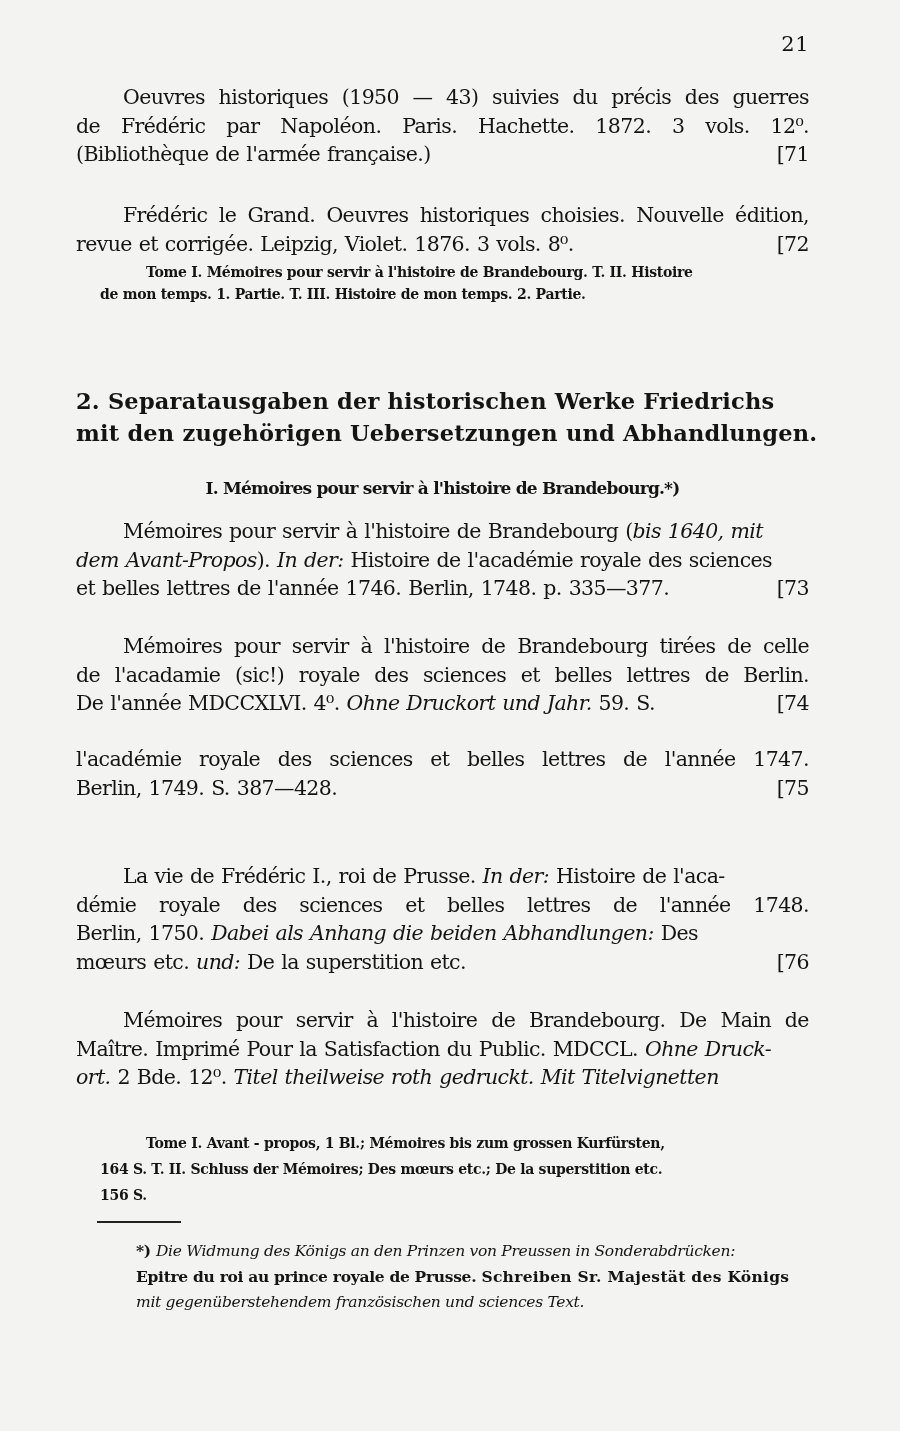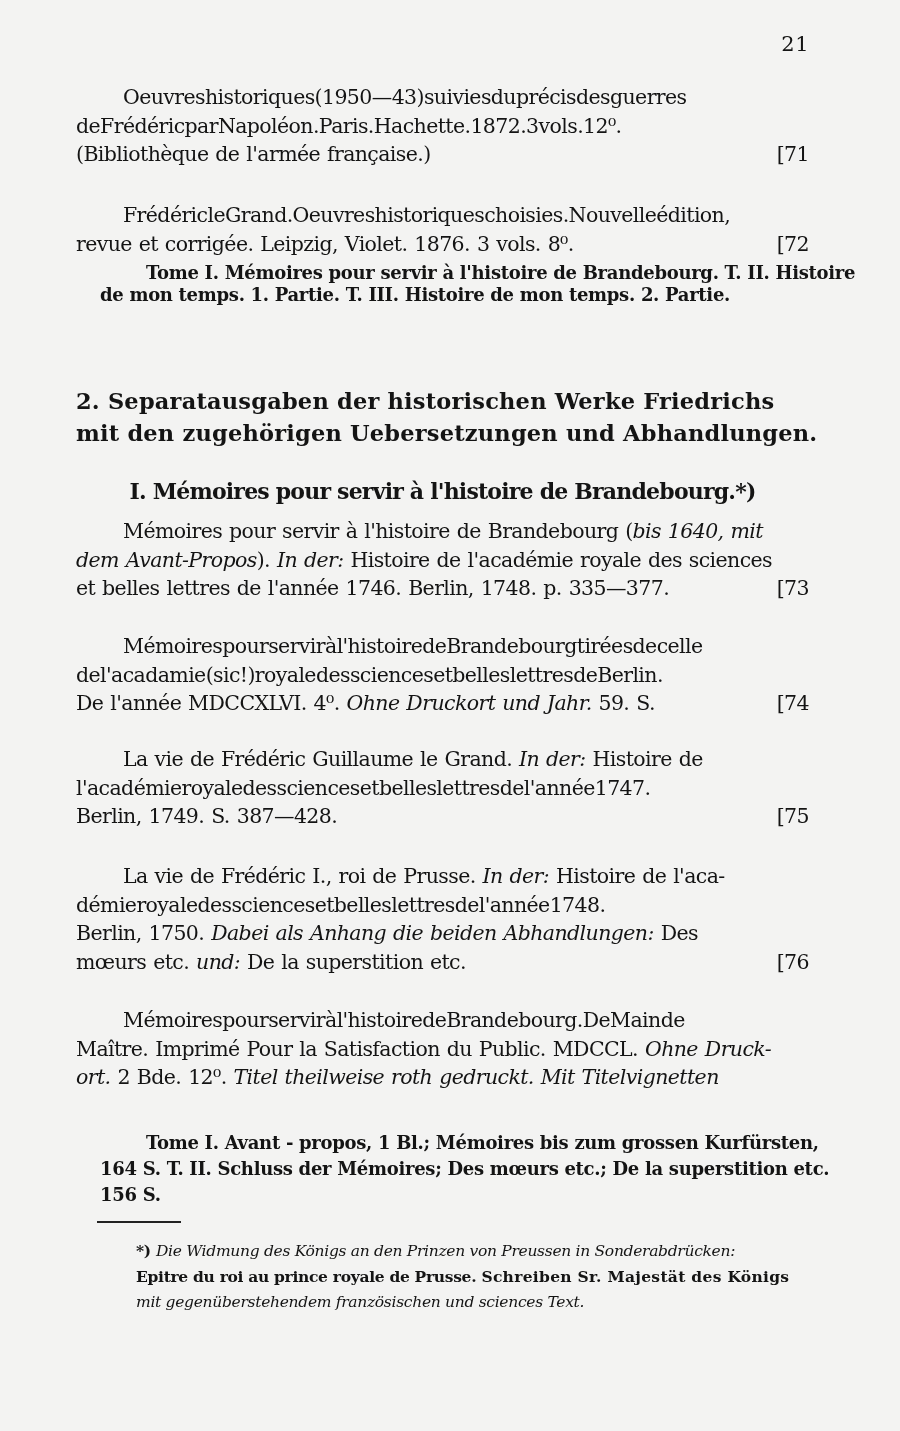--- a/index.html
+++ b/index.html
@@ -20,38 +20,38 @@
       position: absolute; left: 0; width: 733px;
       font-size: 20.5px; line-height: 28.5px;
       text-align: justify; text-align-last: auto;
       font-family: "DejaVu Serif", serif;
       font-weight: 500;
       letter-spacing: -0.6px;
       word-spacing: 1px;
     }
     .line { display: block; white-space: nowrap; position: relative; height: 28.5px; }
     .line.indent { padding-left: 47px; }
-    .just { display: flex; }
+    .just { display: flex; justify-content: space-between; }
     .num { position: absolute; right: 0; top: 0; }
     .note {
       position: absolute; left: 24px; width: 709px;
-      font-size: 18px; line-height: 21.5px; font-weight: bold;
+      font-size: 14px; line-height: 21.5px; font-weight: bold;
       letter-spacing: -0.3px;
     }
     .note .line { height: 21.5px; }
     .note .line.indent { padding-left: 46px; }
     em, i { font-style: italic; }
     .heading {
       position: absolute; left: 0; width: 733px;
       font-size: 22.5px; line-height: 32px; font-weight: bold;
       font-family: "DejaVu Serif", serif; letter-spacing: 0.2px;
     }
     .subheading {
       position: absolute; left: 0; width: 733px; text-align: center;
-      font-size: 22px; font-weight: bold; letter-spacing: -0.8px;
+      font-size: 17px; font-weight: bold; letter-spacing: -0.8px;
     }
     .rule { position: absolute; left: 21px; width: 84px; height: 2px; background: #222; }
     .footnote {
       position: absolute; left: 30px; width: 703px;
       font-size: 15.5px; line-height: 25.5px; font-weight: bold;
       letter-spacing: -0.3px;
       margin-left: 30px;
     }
     .footnote .line { height: 25.5px; }
     .footnote .italic { font-style: italic; font-weight: normal; }
@@ -162,23 +162,20 @@
         <span>de</span>
         <span>Berlin.</span>
       </span>
     <span class="line">
       <span>De l'année MDCCXLVI. 4⁰. </span><i>Ohne Druckort und Jahr.</i><span> 59. S.</span>
       <span class="num">[74</span>
     </span>
   </div>
 
   <div class="entry" style="top:745px;">
-    <span class="line indent">
-      <span>La vie de Frédéric Guillaume le Grand. </span><i>In der:</i><span> Histoire de</span>
-    </span>
     <span class="line just">
         <span>l'académie</span>
         <span>royale</span>
         <span>des</span>
         <span>sciences</span>
         <span>et</span>
         <span>belles</span>
         <span>lettres</span>
         <span>de</span>
         <span>l'année</span>

